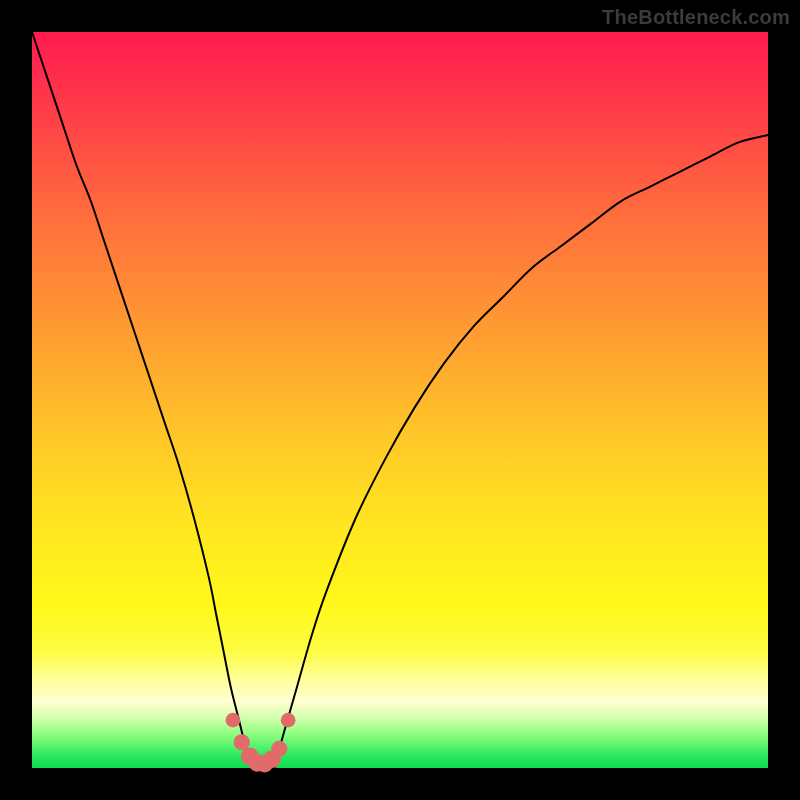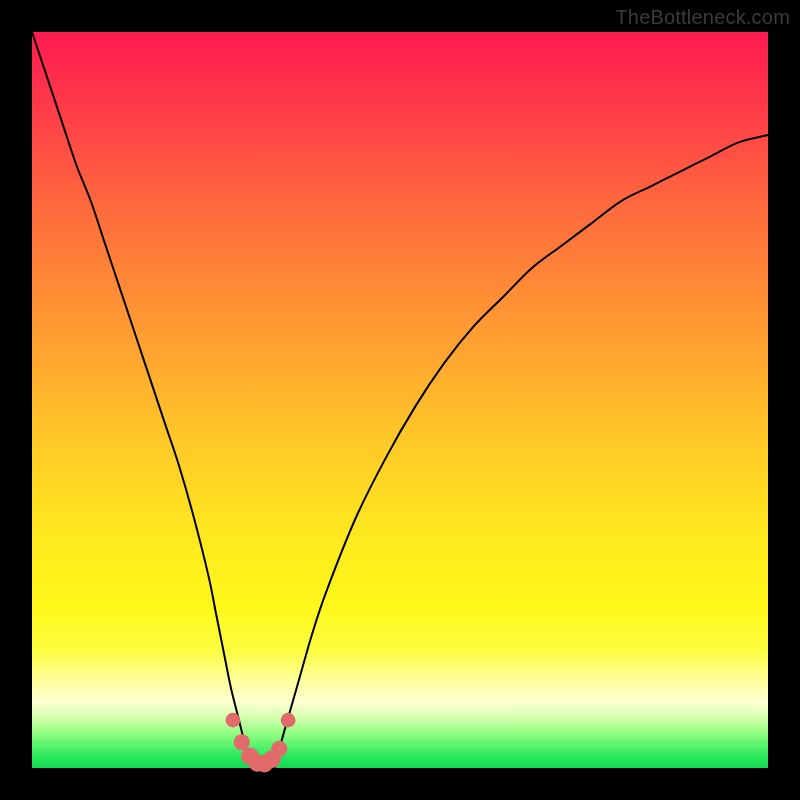--- a/index.html
+++ b/index.html
@@ -43,21 +43,21 @@
       #28e65c 98.5%,
       #0fdc50 100%
     );
   }
   .watermark {
     position: absolute;
     top: 6px;
     right: 10px;
     color: #3b3b3b;
     font-size: 20px;
-    font-weight: 400;
+    font-weight: 700;
     letter-spacing: 0.2px;
     user-select: none;
   }
   svg.curves {
     position: absolute;
     left: 32px;
     top: 32px;
     width: 736px;
     height: 736px;
     overflow: visible;

